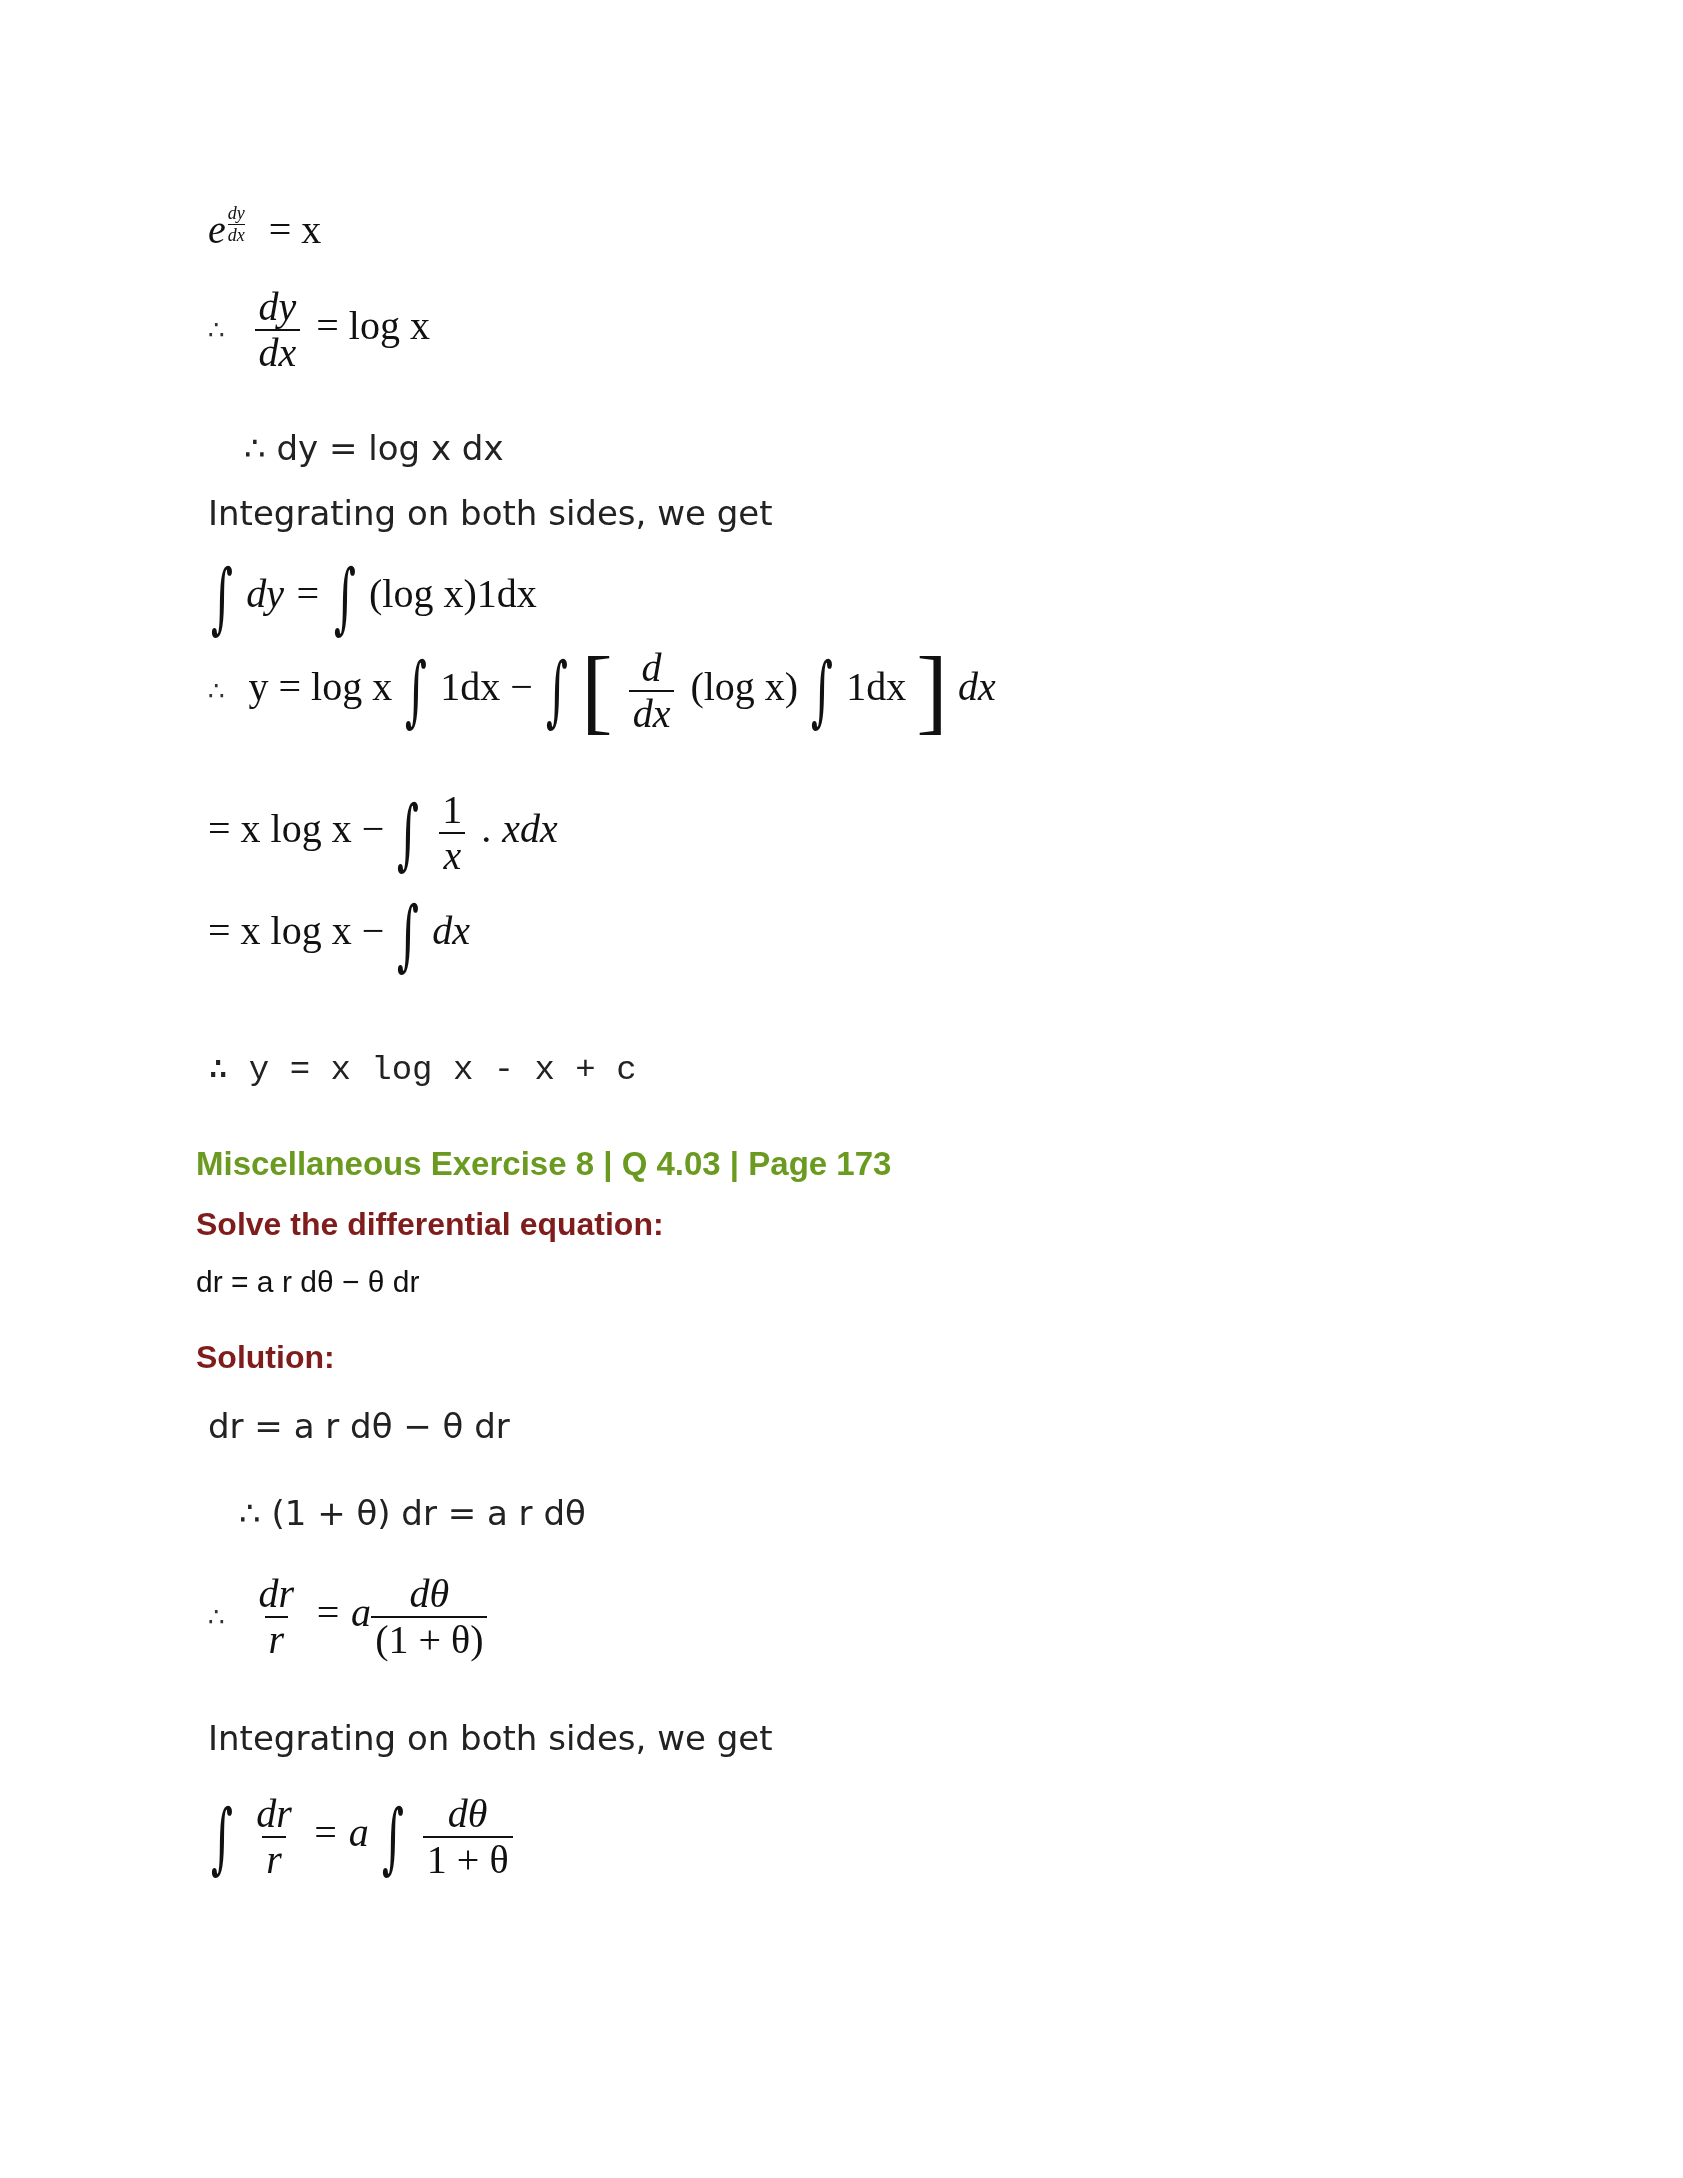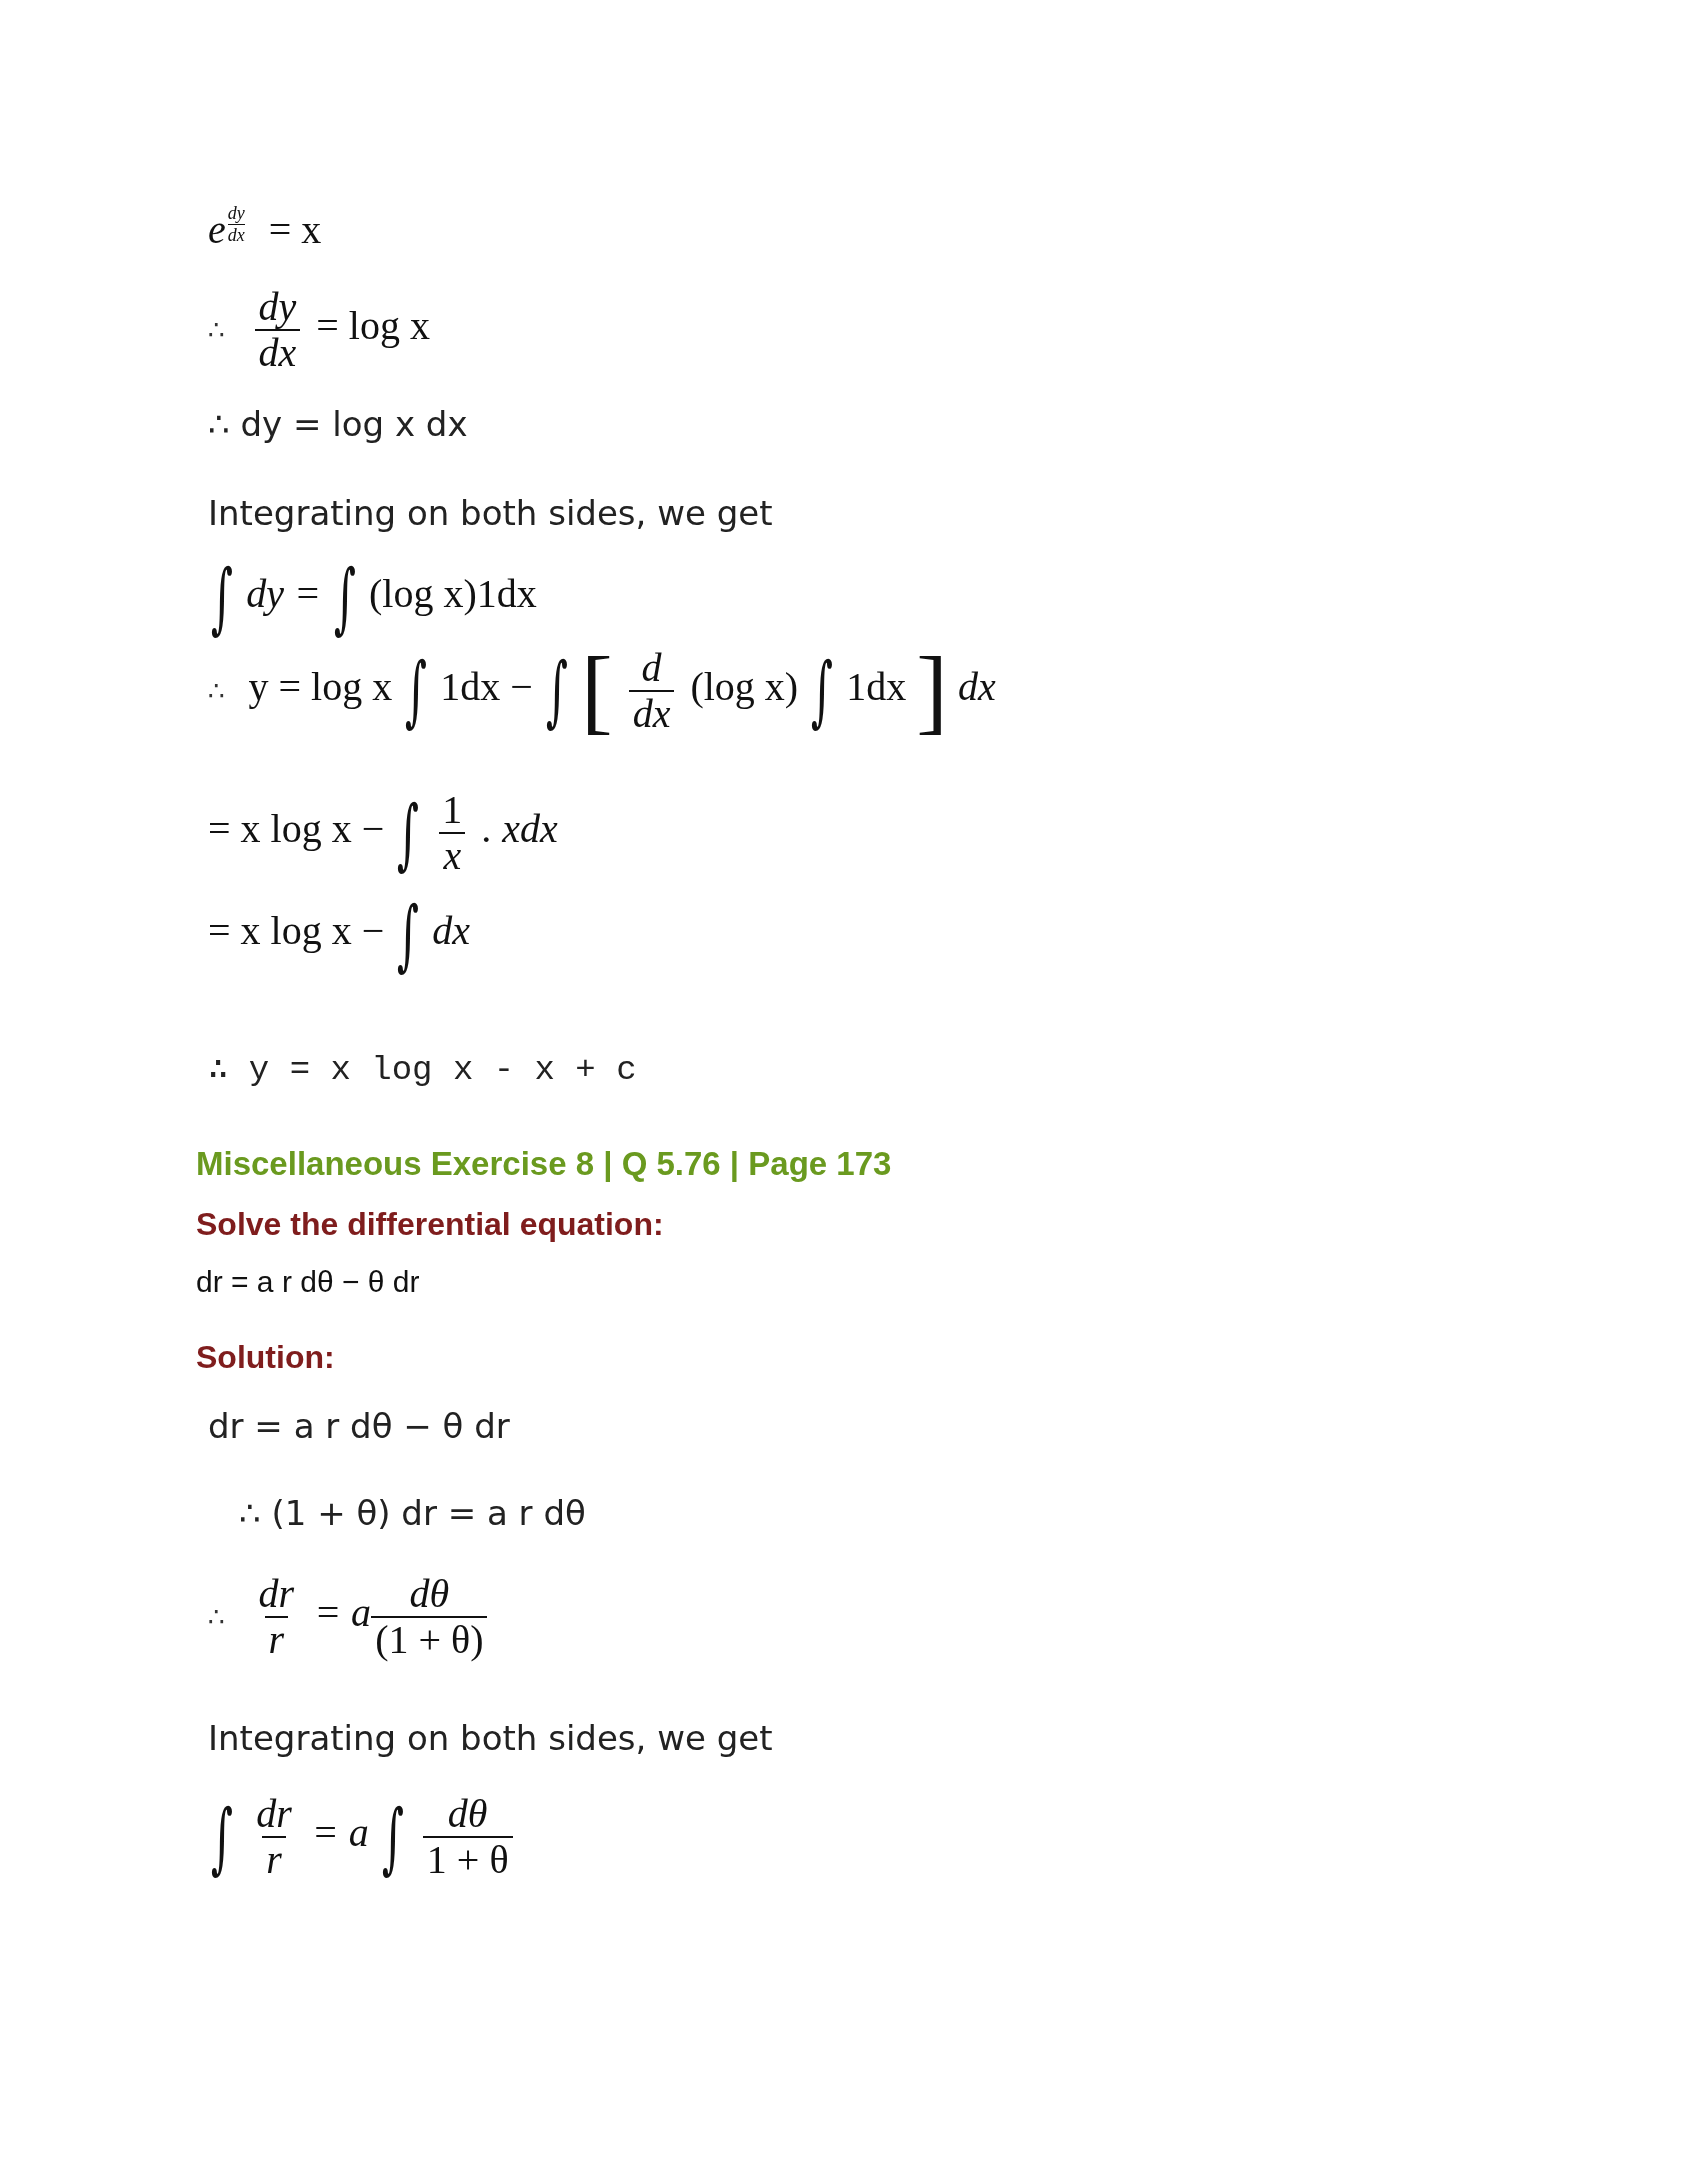--- a/index.html
+++ b/index.html
@@ -33,21 +33,21 @@
 
 <div class="ln serif" style="top:285px;">
   <span class="therefore">∴</span>
   <span class="frac">
       <i class="num">dy</i>
       <i class="den">dx</i>
     </span>
   <span>= log x</span>
 </div>
 
-<div class="ln sans" style="top:404px;">∴ dy = log x dx</div>
+<div class="ln sans" style="top:428px;margin-left:36px;">∴ dy = log x dx</div>
 <div class="ln sans" style="top:493px;">Integrating on both sides, we get</div>
 
 <div class="ln serif" style="top:559px;">
   <span class="int">∫</span>
   <i>dy =</i>
   <span class="int">∫</span>
   <span>(log x)1dx</span>
 </div>
 
 <div class="ln serif" style="top:643px;">
@@ -79,21 +79,21 @@
 </div>
 
 <div class="ln serif" style="top:896px;">
   <span>= x log x −</span>
   <span class="int">∫</span>
   <i>dx</i>
 </div>
 
 <div class="ln sans" style="top:1047px;font-family:Liberation Mono, monospace;">∴ y = x log x - x + c</div>
 
-<div class="ln heading" style="top:1145px;">Miscellaneous Exercise 8 | Q 5.76 | Page 173</div>
+<div class="ln heading" style="top:1145px;">Miscellaneous Exercise 8 | Q 4.03 | Page 173</div>
 <div class="ln bold" style="top:1206px;">Solve the differential equation:</div>
 <div class="ln plain" style="left:196px; top:1265px;">dr = a r dθ − θ dr</div>
 <div class="ln bold" style="top:1339px;">Solution:</div>
 
 <div class="ln sans" style="top:1406px;">dr = a r dθ − θ dr</div>
 <div class="ln sans" style="top:1493px;margin-left:31px;">∴ (1 + θ) dr = a r dθ</div>
 
 <div class="ln serif" style="top:1572px;">
   <span class="therefore">∴</span>
   <span class="frac">

